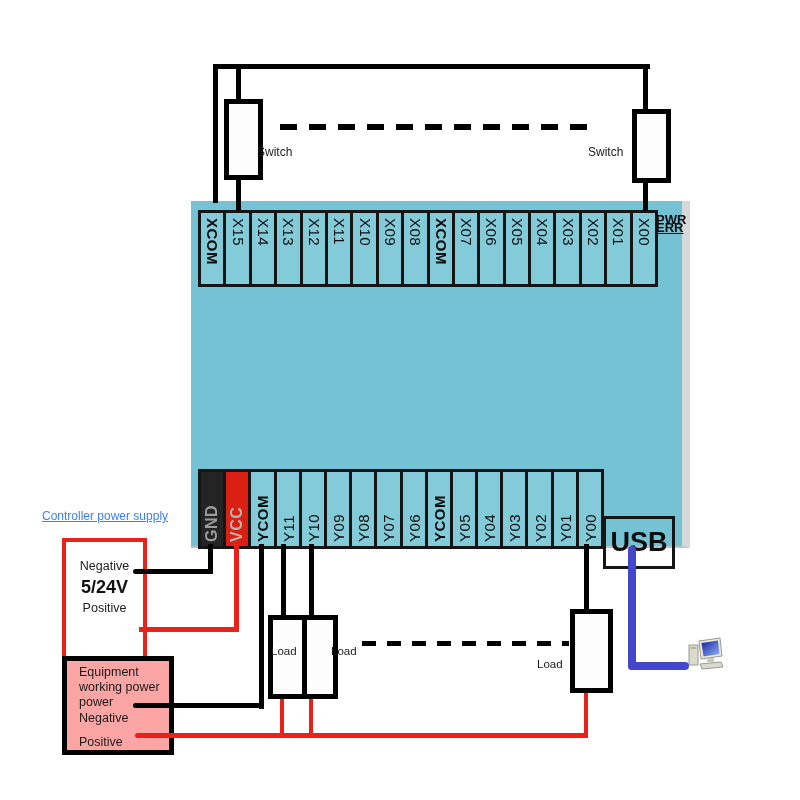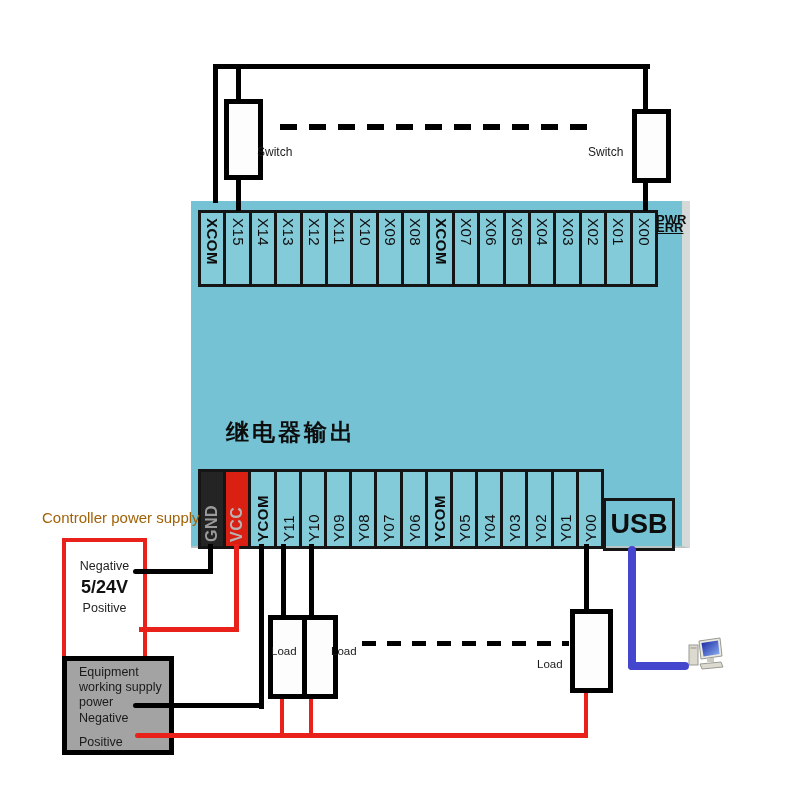--- a/index.html
+++ b/index.html
@@ -22,21 +22,21 @@
   .tblock-bottom .tcell span{width:66px;transform:translate(-50%,-50%) rotate(-90deg);}
   .tcell.b span{font-weight:700;}
   .tcell.gnd{background:var(--gnd-bg,#242424);}
   .tcell.gnd span{color:#9b9b9b;font-weight:700;font-size:16px;}
   .tcell.vcc{background:var(--vcc-bg,#d92013);}
   .tcell.vcc span{color:#b8b4b4;font-weight:700;font-size:16px;}
 
   .ind{position:absolute;left:656px;font-size:13px;font-weight:700;z-index:2;color:#0d0d0d;}
   .ind.pwr{top:212px;} .ind.err{top:220px;text-decoration:underline;}
 
-  .usb-box{position:absolute;left:603px;top:498px;width:66px;height:47px;border:3px solid #151515;
+  .usb-box{position:absolute;left:603px;top:516px;width:66px;height:47px;border:3px solid #151515;
            display:flex;align-items:center;justify-content:center;z-index:2;
            font-size:27px;font-weight:700;letter-spacing:0;color:#0d0d0d;}
 
   .title-cn{position:absolute;left:291px;top:304px;font-family:"Liberation Serif",serif;
             font-size:47px;letter-spacing:6px;z-index:2;color:#0d0d0d;white-space:nowrap;}
   .title-model{position:absolute;left:572px;top:330px;font-size:33px;z-index:2;color:#0d0d0d;}
   .sub1{position:absolute;left:226px;top:384px;font-size:23px;font-weight:700;letter-spacing:2px;z-index:2;color:#0d0d0d;}
   .sub2{position:absolute;left:226px;top:417px;font-size:23px;font-weight:700;letter-spacing:3px;z-index:2;color:#0d0d0d;}
 
   
@@ -76,30 +76,30 @@
   .ld-1{left:268px;top:615px;width:30px;height:74px;}
   .ld-2{left:302px;top:615px;width:26px;height:74px;}
   .ld-3{left:570px;top:609px;width:33px;height:74px;}
 
   .lbl{position:absolute;z-index:5;font-size:12px;color:#1a1a1a;white-space:nowrap;}
   .lbl-sw-l{left:257px;top:145px;}
   .lbl-sw-r{left:588px;top:145px;}
   .lbl-ld-1{left:271px;top:645px;font-size:11.5px;}
   .lbl-ld-2{left:331px;top:645px;font-size:11.5px;}
   .lbl-ld-3{left:537px;top:658px;font-size:11.5px;}
-  .lbl-ctrl-title{left:42px;top:509px;font-size:15px;color:#a16207;}
+  .lbl-ctrl-title{left:42px;top:509px;font-size:12px;color:#3b82f6;text-decoration:underline;}
 
   .supply-red{position:absolute;left:62px;top:538px;width:77px;height:107px;z-index:2;
               border:4px solid var(--wire-red,#e8211a);background:#fff;
               display:flex;flex-direction:column;align-items:center;padding-top:17px;box-sizing:content-box;}
   .supply-red .neg,.supply-red .pos{font-size:12.5px;color:#222;}
   .supply-red .volt{font-size:18px;font-weight:700;margin:4px 0 3px 0;color:#111;}
 
   .supply-blk{position:absolute;left:62px;top:656px;width:112px;height:99px;z-index:2;
-              border:5px solid #000;background:#a3a3a3;box-sizing:border-box;
+              border:5px solid #000;background:#fca5a5;box-sizing:border-box;
               padding:4px 0 0 12px;font-size:12.5px;line-height:15.2px;color:#1a1a1a;}
   .supply-blk .pos{margin-top:9px;}
 
   .pc-icon{position:absolute;left:686px;top:636px;width:42px;height:40px;z-index:2;}
 </style>
 </head>
 <body>
 
 <div id="stage">
 
@@ -211,21 +211,20 @@
     <div class="tcell">
         <span>Y01</span>
       </div>
     <div class="tcell">
         <span>Y00</span>
       </div>
   </div>
 
   <div class="usb-box">USB</div>
 
-  <div class="sub2">继电器输出</div>
 
   <div class="w w-top-rail"></div>
   <div class="w w-xcom"></div>
   <div class="w w-x15"></div>
   <div class="w w-x00"></div>
   <div class="w w-gnd-v"></div>
   <div class="w w-gnd-h"></div>
   <div class="w red w-vcc-v"></div>
   <div class="w red w-vcc-h"></div>
   <div class="w w-ycom-v"></div>
@@ -257,21 +256,21 @@
 
   <div class="lbl lbl-ctrl-title">Controller power supply</div>
   <div class="supply-red">
     <div class="neg">Negative</div>
     <div class="volt">5/24V</div>
     <div class="pos">Positive</div>
   </div>
 
   <div class="supply-blk">
     <div>Equipment</div>
-    <div>working supply</div>
+    <div>working power</div>
     <div>power</div>
     <div>Negative</div>
     <div class="pos">Positive</div>
   </div>
 
   <svg class="pc-icon" viewBox="0 0 42 40">
     <defs>
       <linearGradient id="scr" x1="0" y1="0" x2="1" y2="1">
         <stop offset="0" stop-color="#16249e"></stop>
         <stop offset="1" stop-color="#8fb3f5"></stop>

